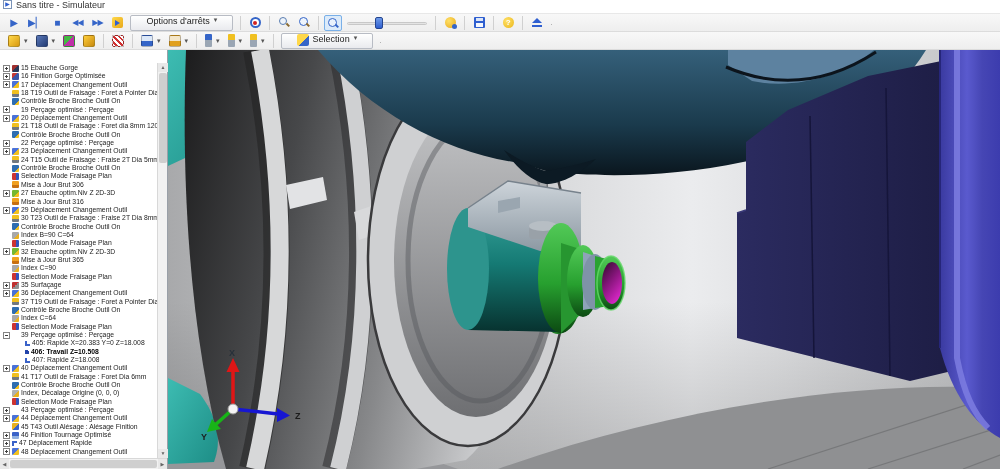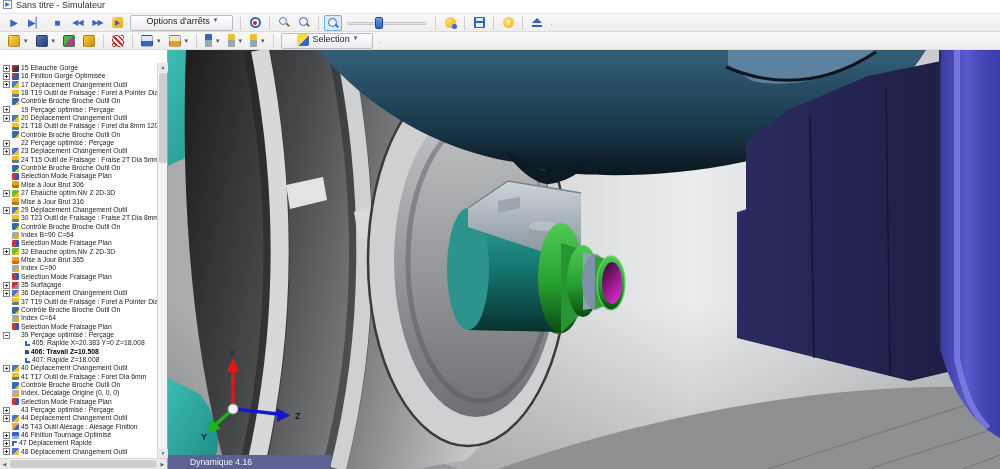--- a/index.html
+++ b/index.html
@@ -685,17 +685,14 @@
         <line x1="65" y1="359" x2="110" y2="364" stroke="#1616d2" stroke-width="3.5"></line>
         <path d="M 122,365.5 L 109,358 L 109,372 Z" fill="#1616d2"></path>
         <circle cx="65" cy="359" r="5" fill="#f4f4f4" stroke="#9a9a9a" stroke-width="1"></circle>
         <text x="61" y="306" font-size="9" font-weight="bold" fill="#26303a">X</text>
         <text x="33" y="390" font-size="9" font-weight="bold" fill="#1c1c1c">Y</text>
         <text x="127" y="369" font-size="9" font-weight="bold" fill="#1c1c1c">Z</text>
       </g>
     </svg>
   </div>
 
-  <div id="statusbar">
-    <span>Dynamique 4.16</span>
-  </div>
 
 </div>
 
 </body></html>

